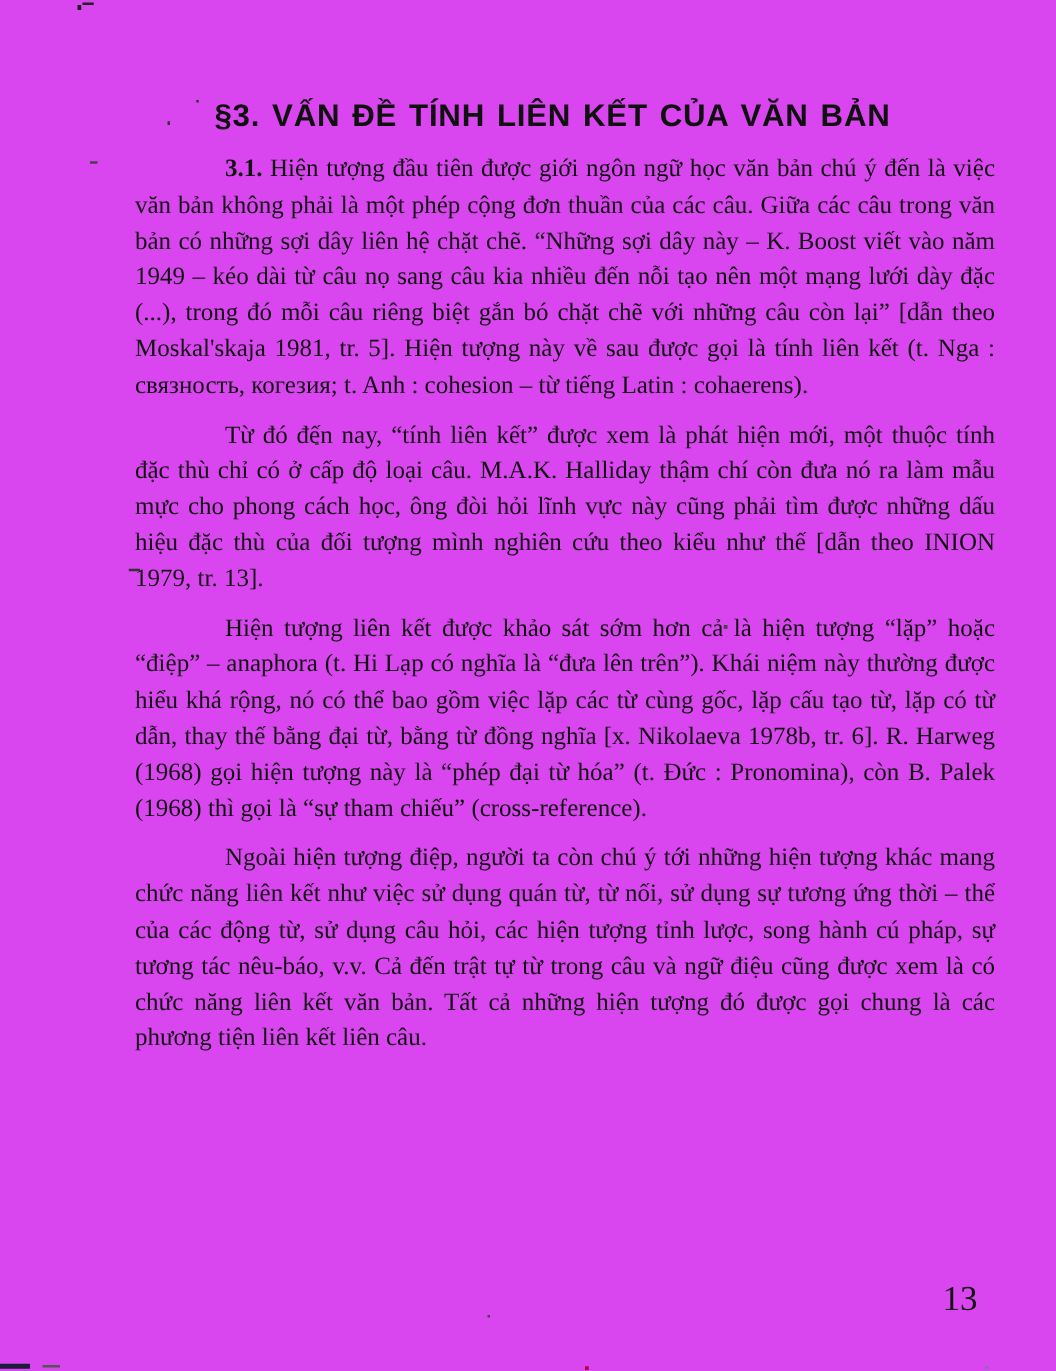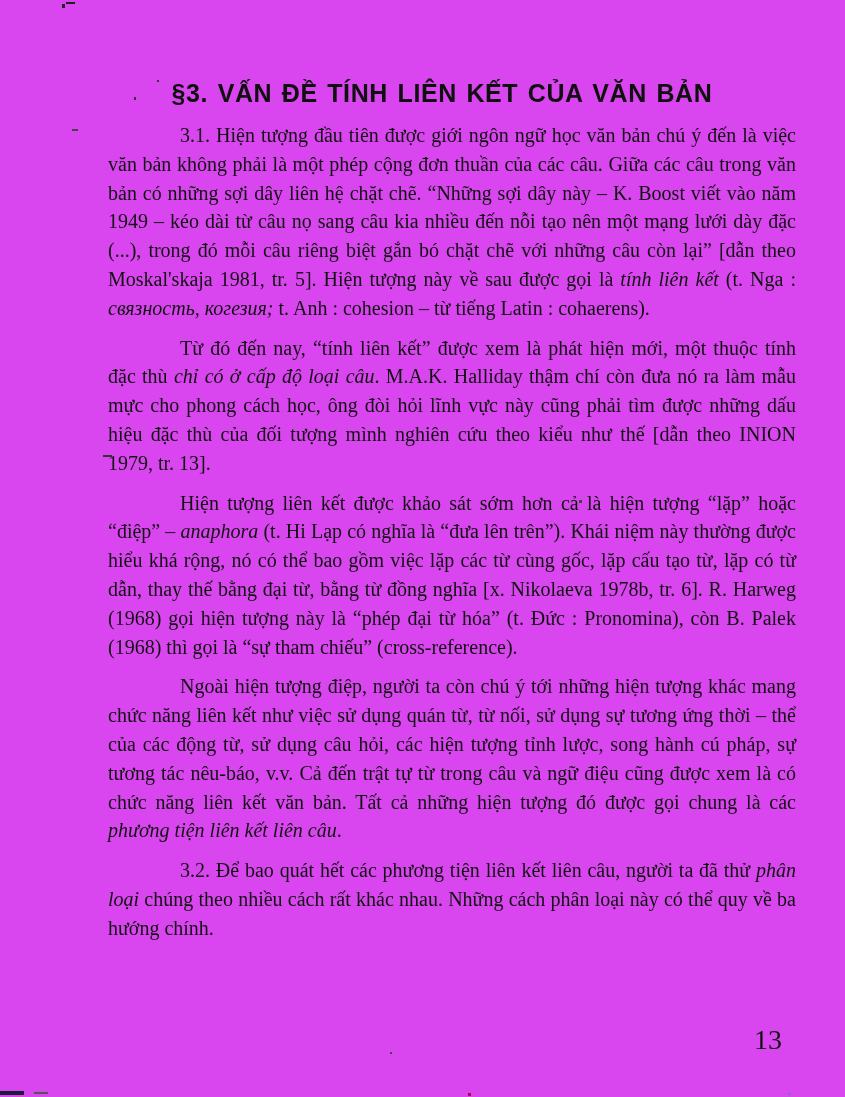--- a/index.html
+++ b/index.html
@@ -34,22 +34,22 @@
     font-family: "Liberation Serif", serif;
     font-size: 20px;
     line-height: 28.8px;
     text-align: justify;
     color: #121212;
   }
   .body-text p {
     margin: 0 0 11px 0;
     text-indent: 72px;
   }
-  .body-text .it { font-style: italic; }
-  .body-text .bd { font-weight: normal; }
+  .body-text .it { }
+  .body-text .bd { font-weight: bold; }
   .page-number {
     position: absolute;
     left: 754px;
     top: 1024px;
     font-family: "Liberation Serif", serif;
     font-size: 28px;
     color: #141414;
   }
   
   .artifact { position: absolute; background: #222; }
@@ -72,21 +72,20 @@
 
 <div class="page">
 
   <h1 class="title">§3. VẤN ĐỀ TÍNH LIÊN KẾT CỦA VĂN BẢN</h1>
 
   <div class="body-text">
       <p><span class="bd">3.1.</span><span> Hiện tượng đầu tiên được giới ngôn ngữ học văn bản chú ý đến là việc văn bản không phải là một phép cộng đơn thuần của các câu. Giữa các câu trong văn bản có những sợi dây liên hệ chặt chẽ. “Những sợi dây này – K. Boost viết vào năm 1949 – kéo dài từ câu nọ sang câu kia nhiều đến nỗi tạo nên một mạng lưới dày đặc (...), trong đó mỗi câu riêng biệt gắn bó chặt chẽ với những câu còn lại” [dẫn theo Moskal'skaja 1981, tr. 5]. Hiện tượng này về sau được gọi là </span><span class="it">tính liên kết</span><span> (t. Nga : </span><span class="it">связность, когезия;</span><span> t. Anh : cohesion – từ tiếng Latin : cohaerens).</span></p>
       <p><span>Từ đó đến nay, “tính liên kết” được xem là phát hiện mới, một thuộc tính đặc thù </span><span class="it">chỉ có ở cấp độ loại câu</span><span>. M.A.K. Halliday thậm chí còn đưa nó ra làm mẫu mực cho phong cách học, ông đòi hỏi lĩnh vực này cũng phải tìm được những dấu hiệu đặc thù của đối tượng mình nghiên cứu theo kiểu như thế [dẫn theo INION 1979, tr. 13].</span></p>
       <p><span>Hiện tượng liên kết được khảo sát sớm hơn cả là hiện tượng “lặp” hoặc “điệp” – </span><span class="it">anaphora</span><span> (t. Hi Lạp có nghĩa là “đưa lên trên”). Khái niệm này thường được hiểu khá rộng, nó có thể bao gồm việc lặp các từ cùng gốc, lặp cấu tạo từ, lặp có từ dẫn, thay thế bằng đại từ, bằng từ đồng nghĩa [x. Nikolaeva 1978b, tr. 6]. R. Harweg (1968) gọi hiện tượng này là “phép đại từ hóa” (t. Đức : Pronomina), còn B. Palek (1968) thì gọi là “sự tham chiếu” (cross-reference).</span></p>
       <p><span>Ngoài hiện tượng điệp, người ta còn chú ý tới những hiện tượng khác mang chức năng liên kết như việc sử dụng quán từ, từ nối, sử dụng sự tương ứng thời – thể của các động từ, sử dụng câu hỏi, các hiện tượng tỉnh lược, song hành cú pháp, sự tương tác nêu-báo, v.v. Cả đến trật tự từ trong câu và ngữ điệu cũng được xem là có chức năng liên kết văn bản. Tất cả những hiện tượng đó được gọi chung là các </span><span class="it">phương tiện liên kết  liên câu</span><span>.</span></p>
-      <p><span class="bd">3.2.</span><span> Để bao quát hết các phương tiện liên kết liên câu, người ta đã thử </span><span class="it">phân loại</span><span> chúng theo nhiều cách rất khác nhau. Những cách phân loại này có thể quy về ba hướng chính.</span></p>
     </div>
 
   <div class="page-number">13</div>
 
   <div class="artifact a-topmark1"></div>
   <div class="artifact a-topmark2"></div>
   <div class="artifact a-dot1"></div>
   <div class="artifact a-dot2"></div>
   <div class="artifact a-dash1"></div>
   <div class="artifact a-dash2"></div>

